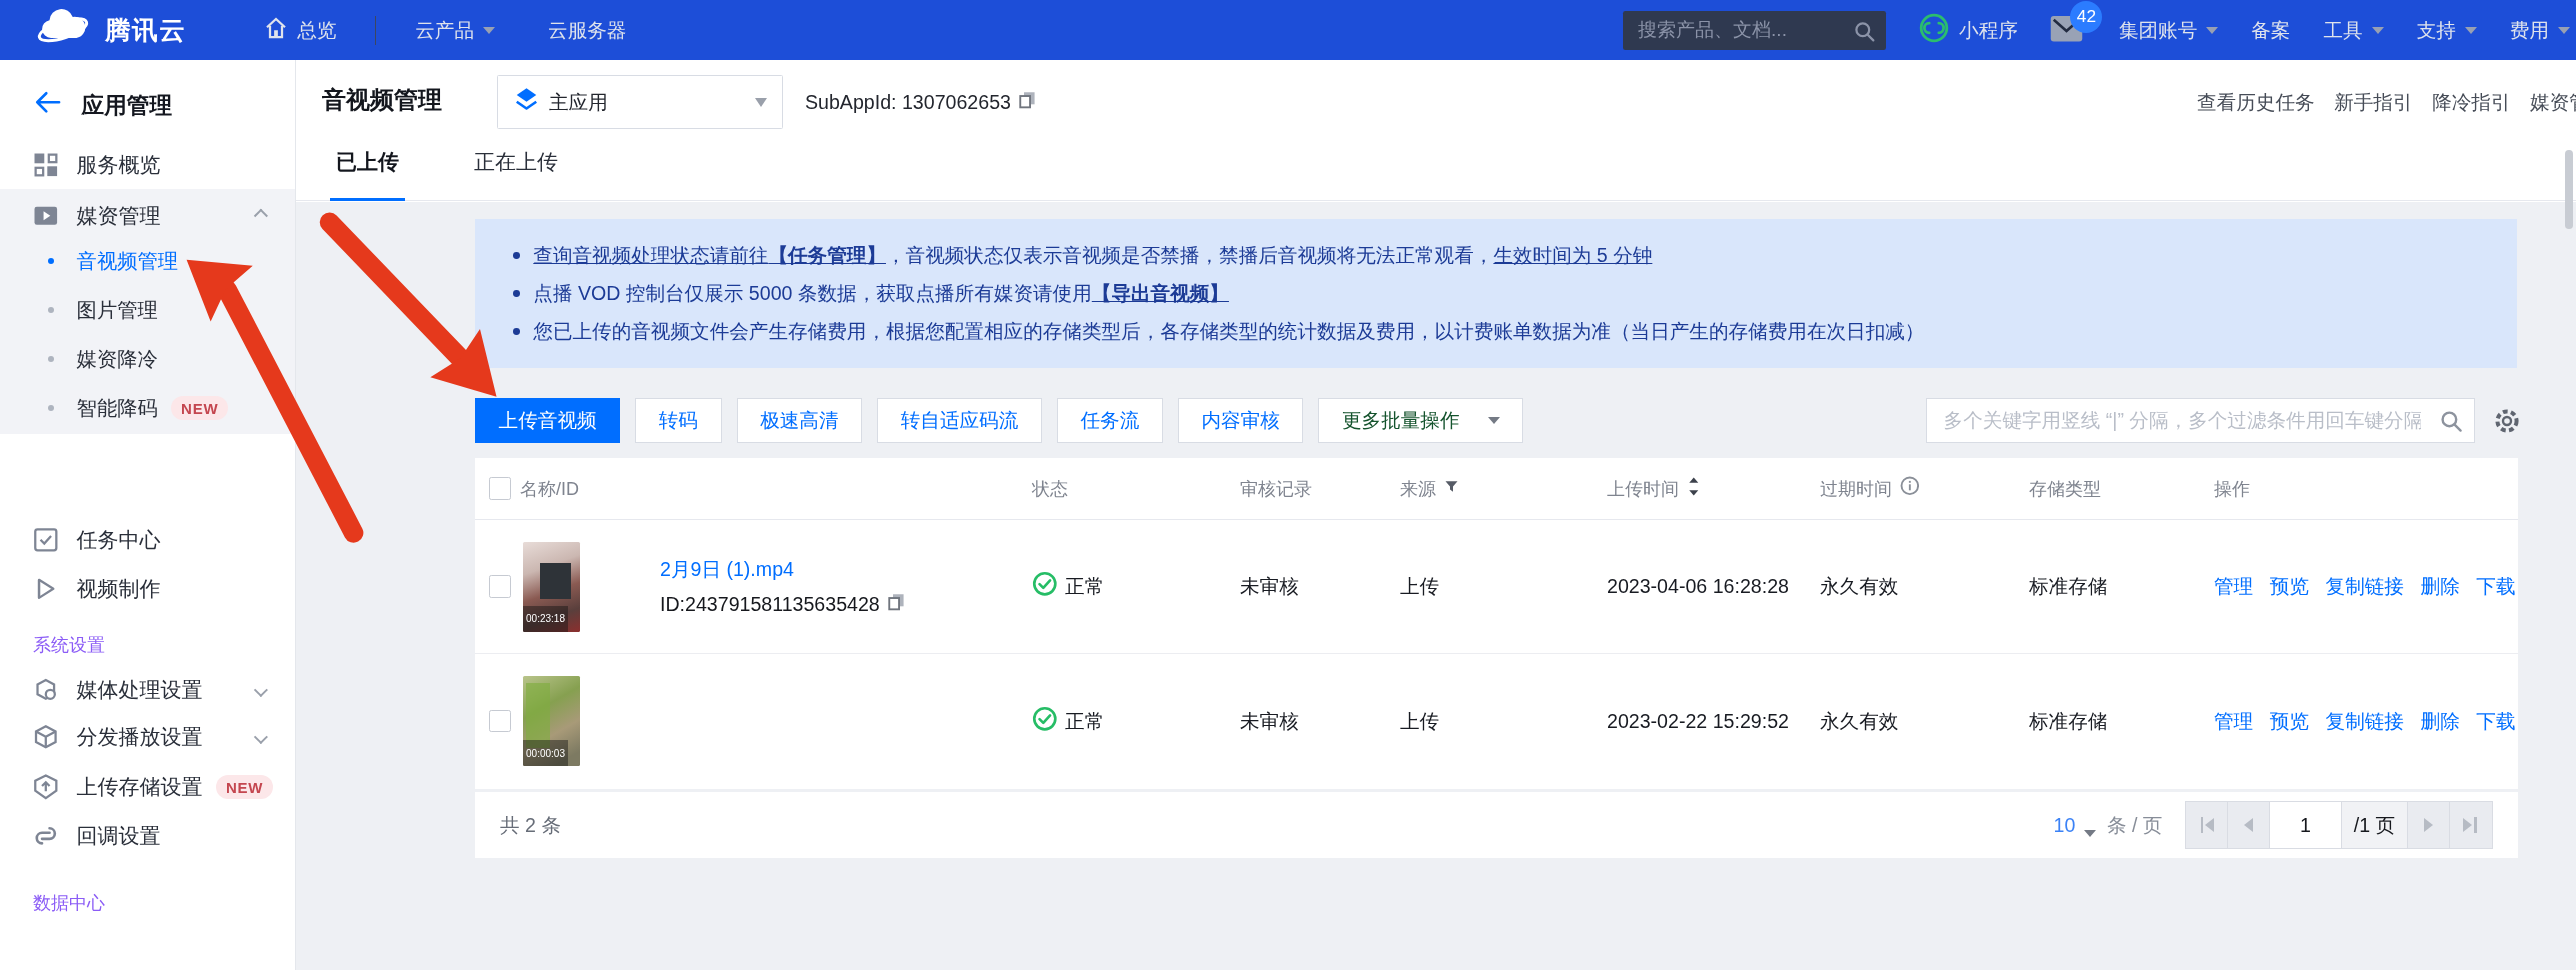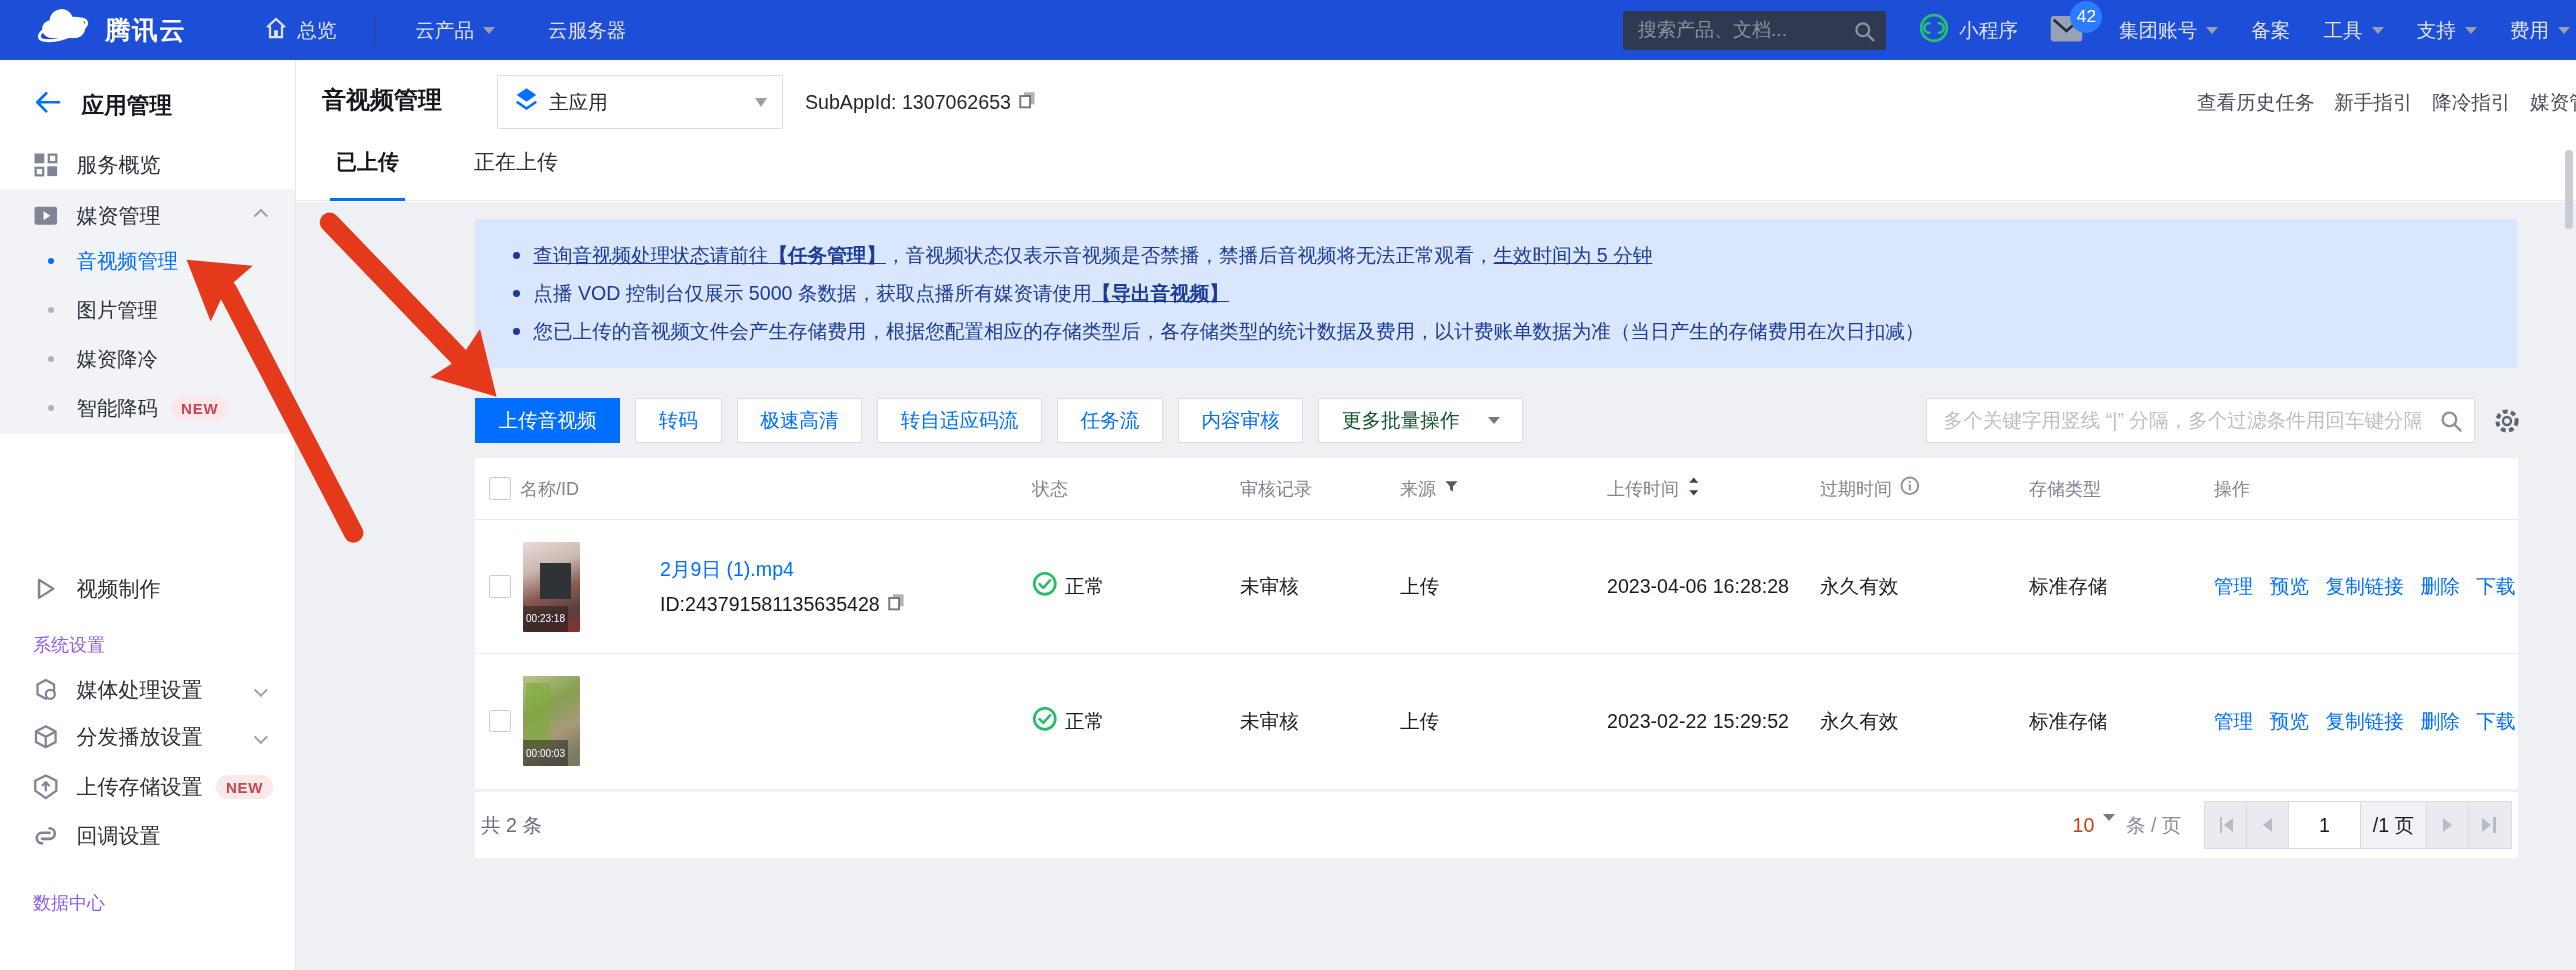--- a/index.html
+++ b/index.html
@@ -86,23 +86,23 @@
   .thumb2::before{content:"";position:absolute;left:6%;top:8%;width:42%;height:72%;background:#7fae3f;opacity:.65}
   .dur{position:absolute;left:0;right:12px;bottom:0;height:25.6px;background:rgba(20,20,20,.45);color:#fff;font-size:10px;display:flex;align-items:center;justify-content:center}
   .namecol{display:flex;flex-direction:column;justify-content:center;gap:9px}
   .vname{color:#006eff;cursor:pointer}
   .vid{display:flex;align-items:center;gap:7.5px;color:#16181d}
   .copy{cursor:pointer;flex:none}
   .ops{display:flex;gap:16.6px;color:#006eff}
   .ops span{cursor:pointer}
 
   
-  .pager{position:absolute;left:179px;top:590px;width:2043px;height:66px;background:#fff;display:flex;align-items:center;padding:0 6px;color:#676d78}
+  .pager{position:absolute;left:179px;top:590px;width:2043px;height:66px;background:#fff;display:flex;align-items:center;padding:0 25px;color:#676d78}
   .pright{margin-left:auto;display:flex;align-items:center}
-  .psize{display:flex;align-items:flex-start;gap:9px;color:#c2410c;cursor:pointer}
+  .psize{display:flex;align-items:flex-end;gap:9px;color:#3b82f6;cursor:pointer}
   .psize .caret-down{border-left-width:6px;border-right-width:6px;border-top-width:7.5px;border-top-color:#747a85}
   .punit{color:#878d98;margin:0 22.6px 0 10.5px}
   .pgroup{display:flex;height:48px;border:0.8px solid #d9dce3}
   .pbtn{width:42px;height:100%;display:flex;align-items:center;justify-content:center;background:#e9ebf0;border-right:0.8px solid #d9dce3;cursor:pointer}
   .pinput{width:72px;height:100%;border:0;border-right:0.8px solid #d9dce3;text-align:center;font-size:19.6px;color:#16181d;outline:none;font-family:inherit}
   .ppages{width:66px;height:100%;display:flex;align-items:center;justify-content:center;background:#f1f2f5;color:#16181d;border-right:0.8px solid #d9dce3}
   .pbtn:last-child{border-right:0}
   .tri{width:0;height:0;border-top:7.5px solid transparent;border-bottom:7.5px solid transparent}
   .tri.r{border-left:9.8px solid #b6bbc4}
   .tri.l{border-right:9.8px solid #b6bbc4}
@@ -242,20 +242,29 @@
     <div class="srow ssub" style="top:275px">
       <span class="dot"></span>
       <span class="slabel">媒资降冷</span>
     </div>
     <div class="srow ssub" style="top:324px">
       <span class="dot"></span>
       <span class="slabel">智能降码</span>
       <span class="newb">NEW</span>
     </div>
 
+    <div class="srow" style="top:456px">
+      <span class="sicon">
+        <svg width="25.6" height="25.6" viewBox="0 0 34 34">
+            <rect x="3" y="3" width="28" height="28" rx="3" fill="none" stroke="#7e8594" stroke-width="3"></rect>
+            <path d="M10 17 L15 22 L24 12" fill="none" stroke="#7e8594" stroke-width="3"></path>
+          </svg>
+      </span>
+      <span class="slabel">任务中心</span>
+    </div>
     <div class="srow" style="top:505px">
       <span class="sicon">
         <svg width="25.6" height="25.6" viewBox="0 0 34 34">
             <path d="M8 5 L27 17 L8 29 Z" fill="none" stroke="#7e8594" stroke-width="3" stroke-linejoin="round"></path>
             <line x1="8" y1="5" x2="8" y2="29" stroke="#7e8594" stroke-width="3"></line>
           </svg>
       </span>
       <span class="slabel">视频制作</span>
     </div>
 

